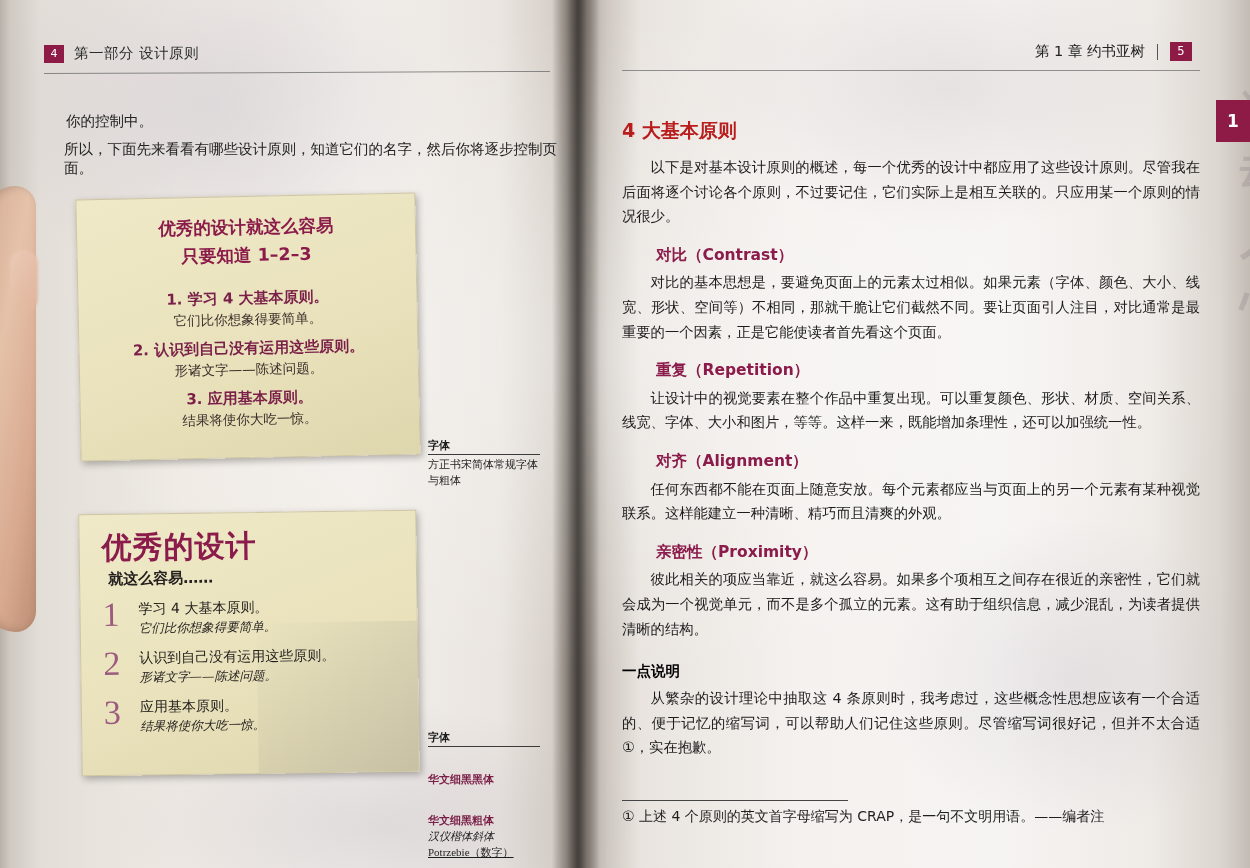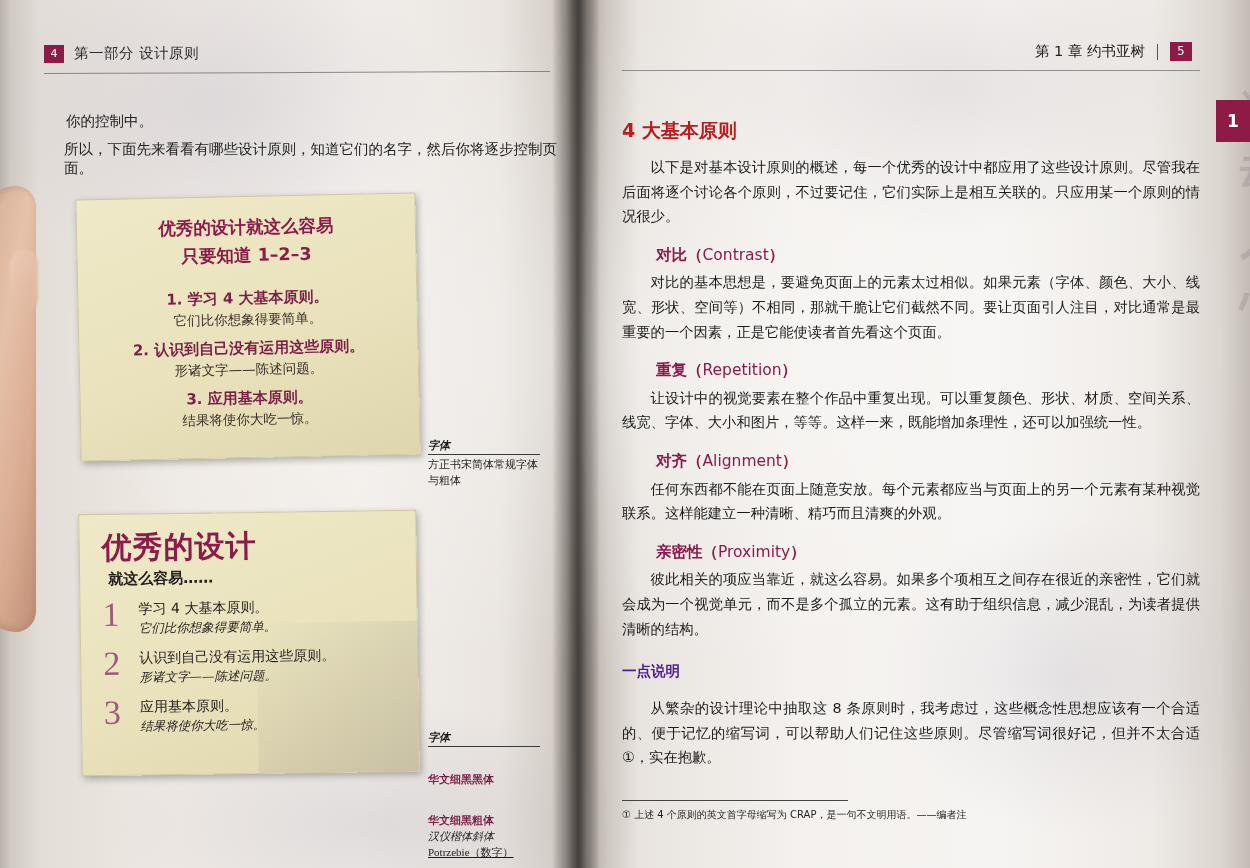--- a/index.html
+++ b/index.html
@@ -172,21 +172,21 @@
     margin-top: 3px;
   }
 
   
   .caption {
     position: absolute;
     font-size: 11px;
     line-height: 1.45;
     color: #1d1d1d;
   }
-  .caption .ct-title { font-weight: bold; font-style: italic; }
+  .caption .ct-title { font-weight: bold; }
   .caption .rule {
     width: 112px;
     height: 1px;
     background: #3a3a3a;
     margin-bottom: 2px;
   }
   #cap1 { left: 428px; top: 438px; width: 124px; }
   #cap2 { left: 428px; top: 730px; width: 124px; }
   #cap2 .mag { color: #7a1f48; font-weight: bold; margin-top: 25px; }
   #cap2 .ital { font-style: italic; }
@@ -344,43 +344,43 @@
     text-align: justify;
   }
   .rp-body p { margin: 0 0 2px 0; text-indent: 2em; }
   .rp-h2 {
     font-size: 15.5px;
     font-weight: bold;
     color: #8b1b4a;
     margin: 13px 0 2px 34px;
     text-indent: 0;
   }
-  .rp-h2 .en { font-weight: normal; }
+  .rp-h2 .en { font-weight: bold; }
   .rp-sub {
     font-size: 14.5px;
     font-weight: bold;
-    color: #4c1d95;
-    margin: 18px 0 12px 0;
+    color: #000000;
+    margin: 18px 0 2px 0;
     text-indent: 0;
   }
   .indented { margin-left: 34px; }
   .fn-rule {
     position: absolute;
     left: 22px;
     top: 800px;
     width: 226px;
     height: 1px;
     background: #444;
   }
   .footnote {
     position: absolute;
     left: 22px;
     top: 808px;
     width: 578px;
-    font-size: 10px;
+    font-size: 14px;
     color: #1f1f1f;
   }
 
   
   .ghost {
     position: absolute;
     color: rgba(110,96,112,0.20);
     font-weight: bold;
     pointer-events: none;
     user-select: none;
@@ -503,21 +503,21 @@
         <span>对齐</span><span>（</span><span class="en">Alignment</span><span>）</span>
       </div>
       <p class="indented">任何东西都不能在页面上随意安放。每个元素都应当与页面上的另一个元素有某种视觉联系。这样能建立一种清晰、精巧而且清爽的外观。</p>
 
       <div class="rp-h2">
         <span>亲密性</span><span>（</span><span class="en">Proximity</span><span>）</span>
       </div>
       <p class="indented">彼此相关的项应当靠近，就这么容易。如果多个项相互之间存在很近的亲密性，它们就会成为一个视觉单元，而不是多个孤立的元素。这有助于组织信息，减少混乱，为读者提供清晰的结构。</p>
 
       <div class="rp-sub">一点说明</div>
-      <p>从繁杂的设计理论中抽取这 8 条原则时，我考虑过，这些概念性思想应该有一个合适的、便于记忆的缩写词，可以帮助人们记住这些原则。尽管缩写词很好记，但并不太合适①，实在抱歉。</p>
+      <p>从繁杂的设计理论中抽取这 4 条原则时，我考虑过，这些概念性思想应该有一个合适的、便于记忆的缩写词，可以帮助人们记住这些原则。尽管缩写词很好记，但并不太合适①，实在抱歉。</p>
     </div>
 
     <div class="fn-rule"></div>
     <div class="footnote cn">① 上述 4 个原则的英文首字母缩写为 CRAP，是一句不文明用语。——编者注</div>
   </div>
 
   <div class="thumb"></div>
   <div class="thumb-nail"></div>
 
 </div>

